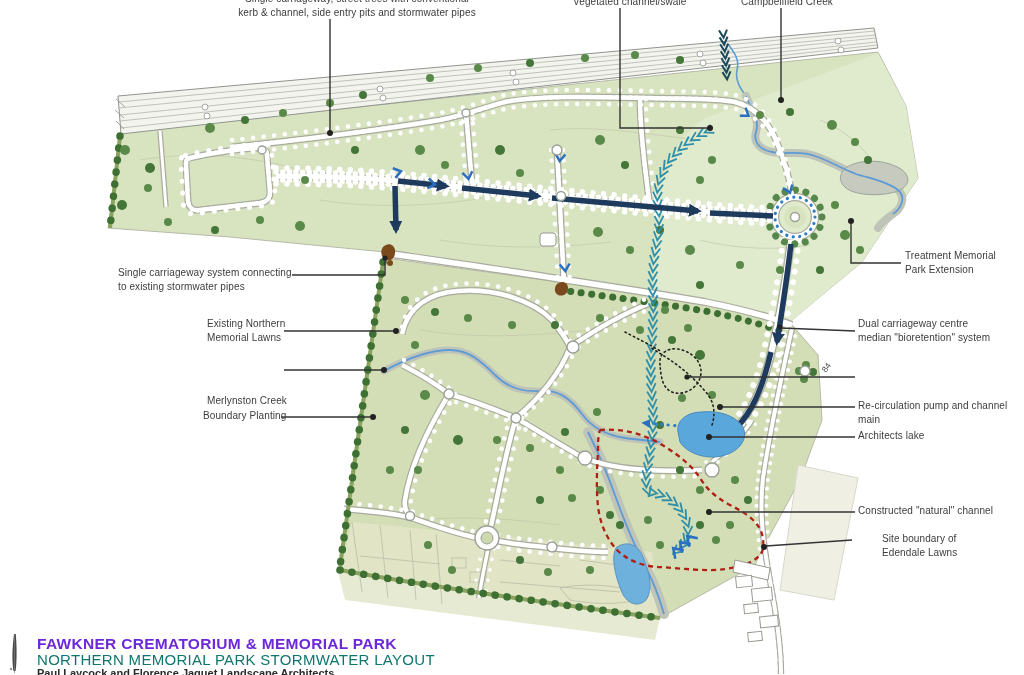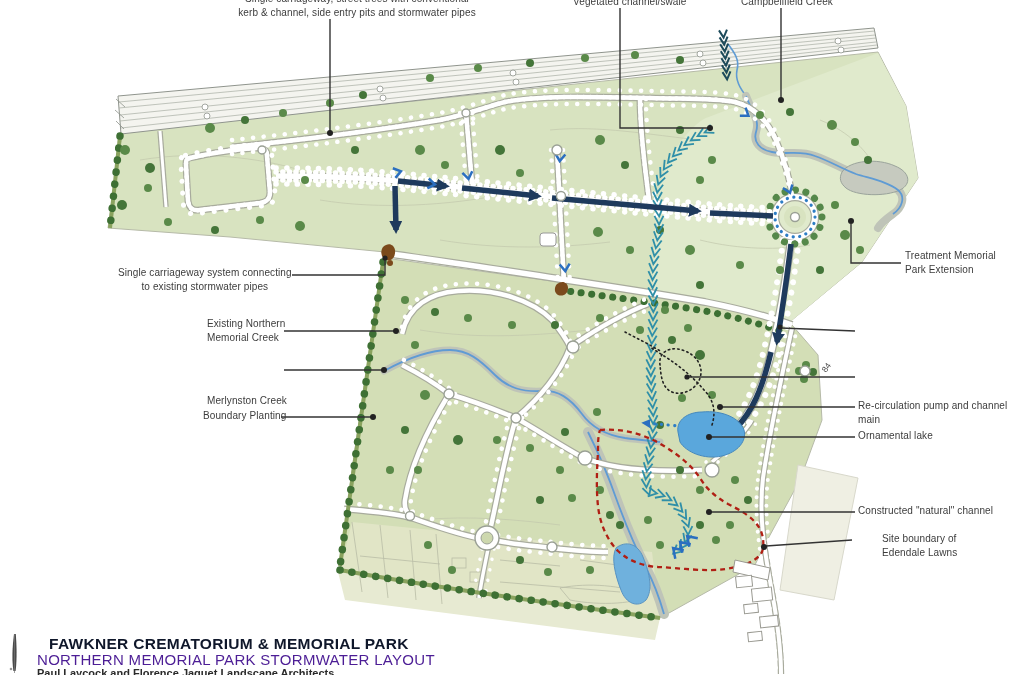--- a/index.html
+++ b/index.html
@@ -2,22 +2,22 @@
 <html><head>
 <meta charset="utf-8">
 <style>
   html,body{margin:0;padding:0;background:#fff;}
   #page{position:relative;width:1024px;height:675px;overflow:hidden;background:#ffffff;
         font-family:"Liberation Sans", sans-serif;}
   #plan-svg{position:absolute;left:0;top:0;}
   .map-label{position:absolute;font-size:10px;line-height:13.5px;color:#3c3c3c;
              white-space:pre-line;letter-spacing:0.1px;}
   .map-label.center{text-align:center;}
-  .title-line1{position:absolute;left:37px;top:635px;font-size:15.5px;font-weight:bold;color:#0f172a;letter-spacing:0.3px;margin-left:12px;}
-  .title-line2{position:absolute;left:37px;top:651px;font-size:15px;color:#4c1d95;letter-spacing:0.3px;}
+  .title-line1{position:absolute;left:37px;top:635px;font-size:15.5px;font-weight:bold;color:#6d28d9;letter-spacing:0.3px;}
+  .title-line2{position:absolute;left:37px;top:651px;font-size:15px;color:#0f766e;letter-spacing:0.3px;}
   .title-line3{position:absolute;left:37px;top:667px;font-size:11px;font-weight:bold;color:#2a2a2a;}
   
   .tline{stroke:#55884a;stroke-width:7;stroke-dasharray:0.1 10.5;stroke-linecap:round;fill:none;}
   .tline.dark{stroke:#3c7033;}
   .tline.dense{stroke-dasharray:0.1 8.5;stroke-width:6;}
   .swale{stroke:#2d7dc5;stroke-width:3.2;stroke-dasharray:0.1 6.5;stroke-linecap:round;fill:none;}
   .bband{stroke:#3e7034;stroke-width:7.5;stroke-dasharray:0.1 12;stroke-linecap:round;fill:none;}
   .bunder{stroke:#8aa35f;stroke-width:4;fill:none;}
   .contour{stroke:#c2c8ad;stroke-width:1;fill:none;opacity:.7;}
   .leader{stroke:#333;stroke-width:1.4;fill:none;}
@@ -500,31 +500,33 @@
     <path d="M14.5,634 L14.5,673" stroke="#777" stroke-width="0.7"></path>
     <circle cx="11" cy="669" r="1.3" fill="#9a9a9a"></circle>
   </g>
 </svg>
 
 <div class="map-label center" style="left:222px;top:-8px;width:270px;">Single carriageway, street trees with conventional
 kerb &amp; channel, side entry pits and stormwater pipes</div>
 <div class="map-label" style="left:573px;top:-5px;">Vegetated channel/swale</div>
 <div class="map-label" style="left:741px;top:-5px;">Campbellfield Creek</div>
 
-<div class="map-label" style="left:118px;top:266px;text-align:center;">Single carriageway system connecting
+<div class="map-label" style="left:118px;top:266px;">Single carriageway system connecting
 to existing stormwater pipes</div>
 <div class="map-label" style="left:207px;top:317px;">Existing Northern
-Memorial Creek</div>
+Memorial Lawns</div>
 <div class="map-label" style="left:207px;top:362px;margin-top:32px;">Merlynston Creek</div>
 <div class="map-label" style="left:203px;top:409px;">Boundary Planting</div>
 
 <div class="map-label" style="left:905px;top:249px;">Treatment Memorial
 Park Extension</div>
+<div class="map-label" style="left:858px;top:317px;">Dual carriageway centre
+median "bioretention" system</div>
 <div class="map-label" style="left:858px;top:399px;">Re-circulation pump and channel main</div>
-<div class="map-label" style="left:858px;top:429px;">Ornamental lake</div>
+<div class="map-label" style="left:858px;top:429px;">Architects lake</div>
 <div class="map-label" style="left:858px;top:504px;">Constructed "natural" channel</div>
 <div class="map-label" style="left:855px;top:532px;margin-left:27px;">Site boundary of
 Edendale Lawns</div>
 
 <div class="title-line1">FAWKNER CREMATORIUM &amp; MEMORIAL PARK</div>
 <div class="title-line2">NORTHERN MEMORIAL PARK STORMWATER LAYOUT</div>
 <div class="title-line3">Paul Laycock and Florence Jaquet Landscape Architects</div>
 
 </div>
 

